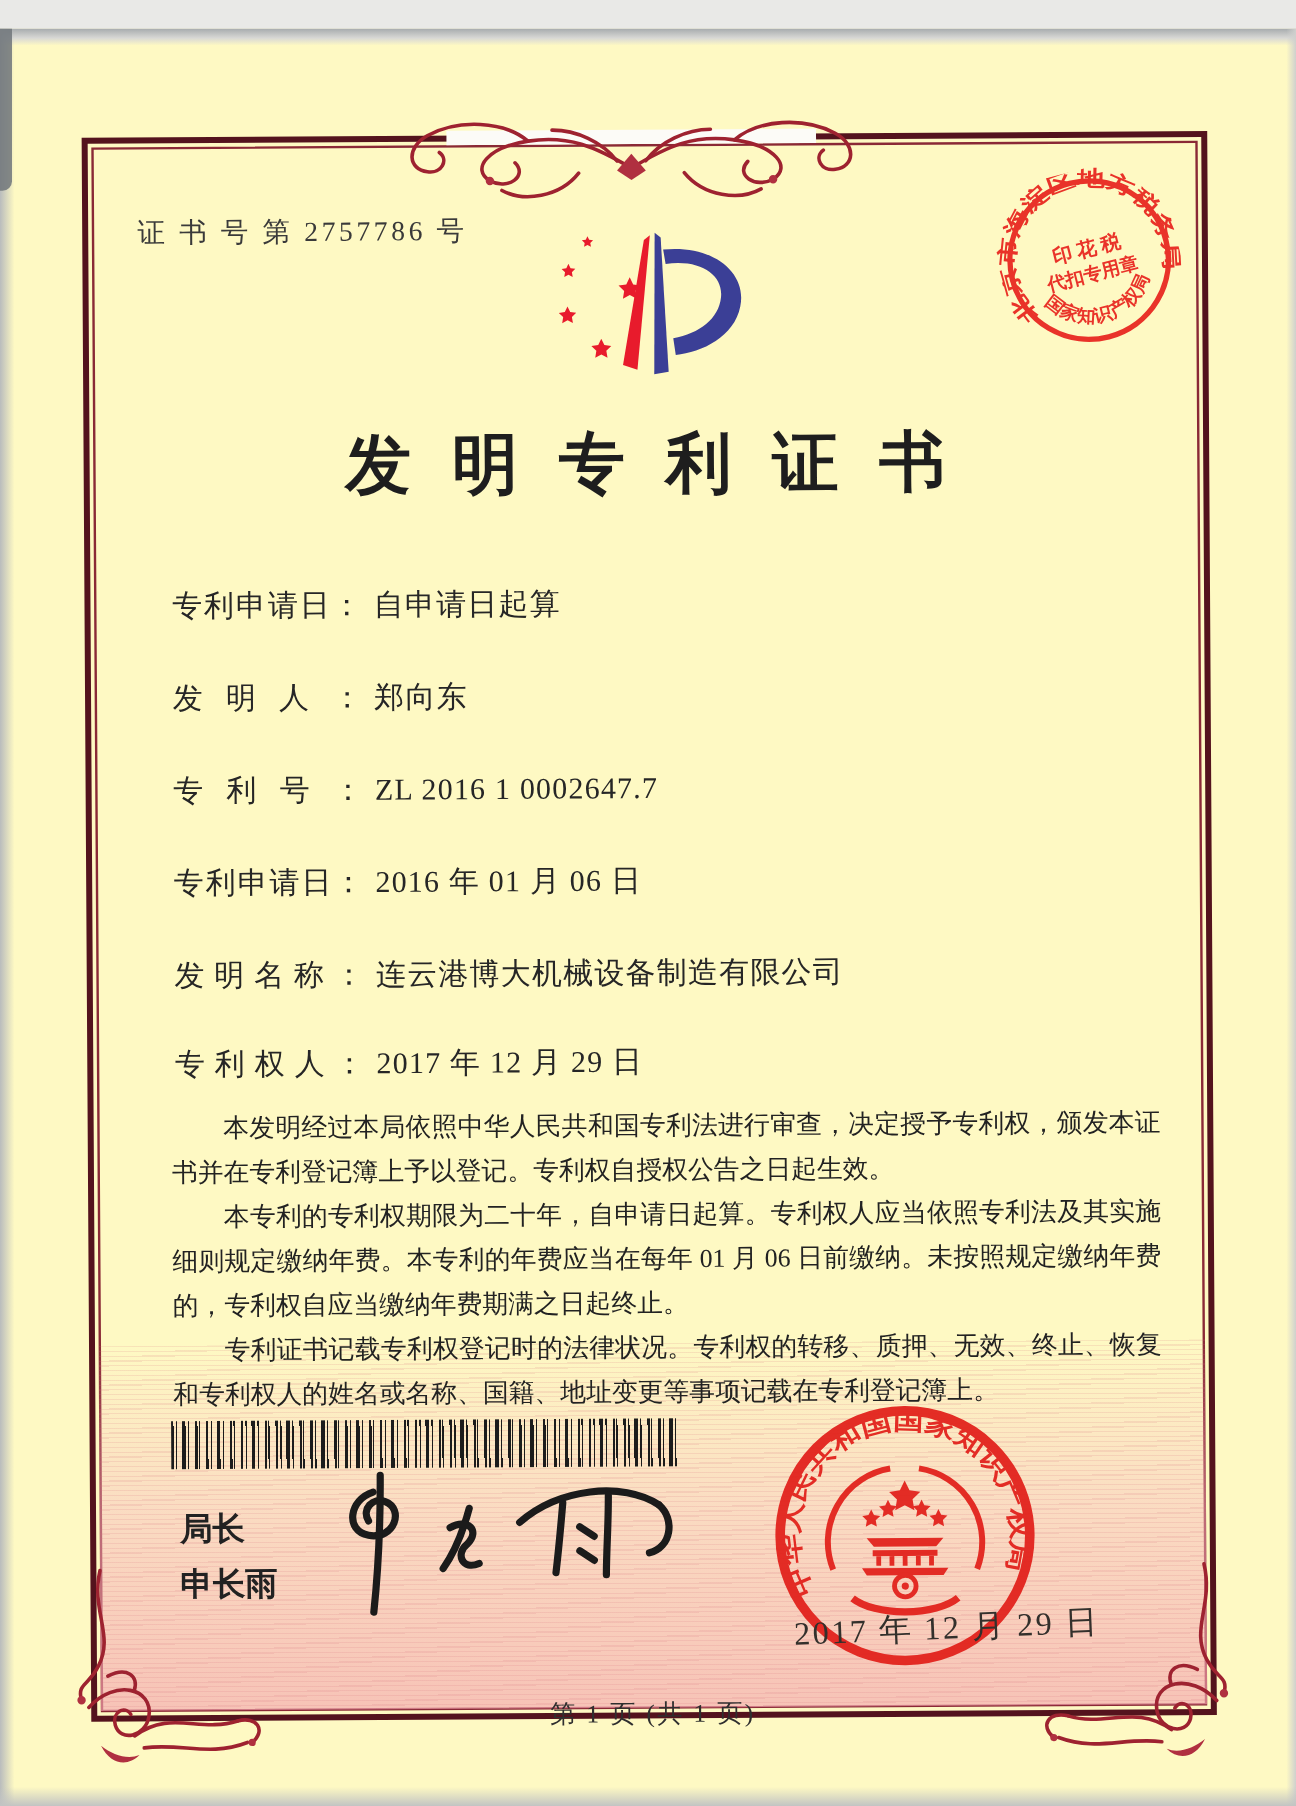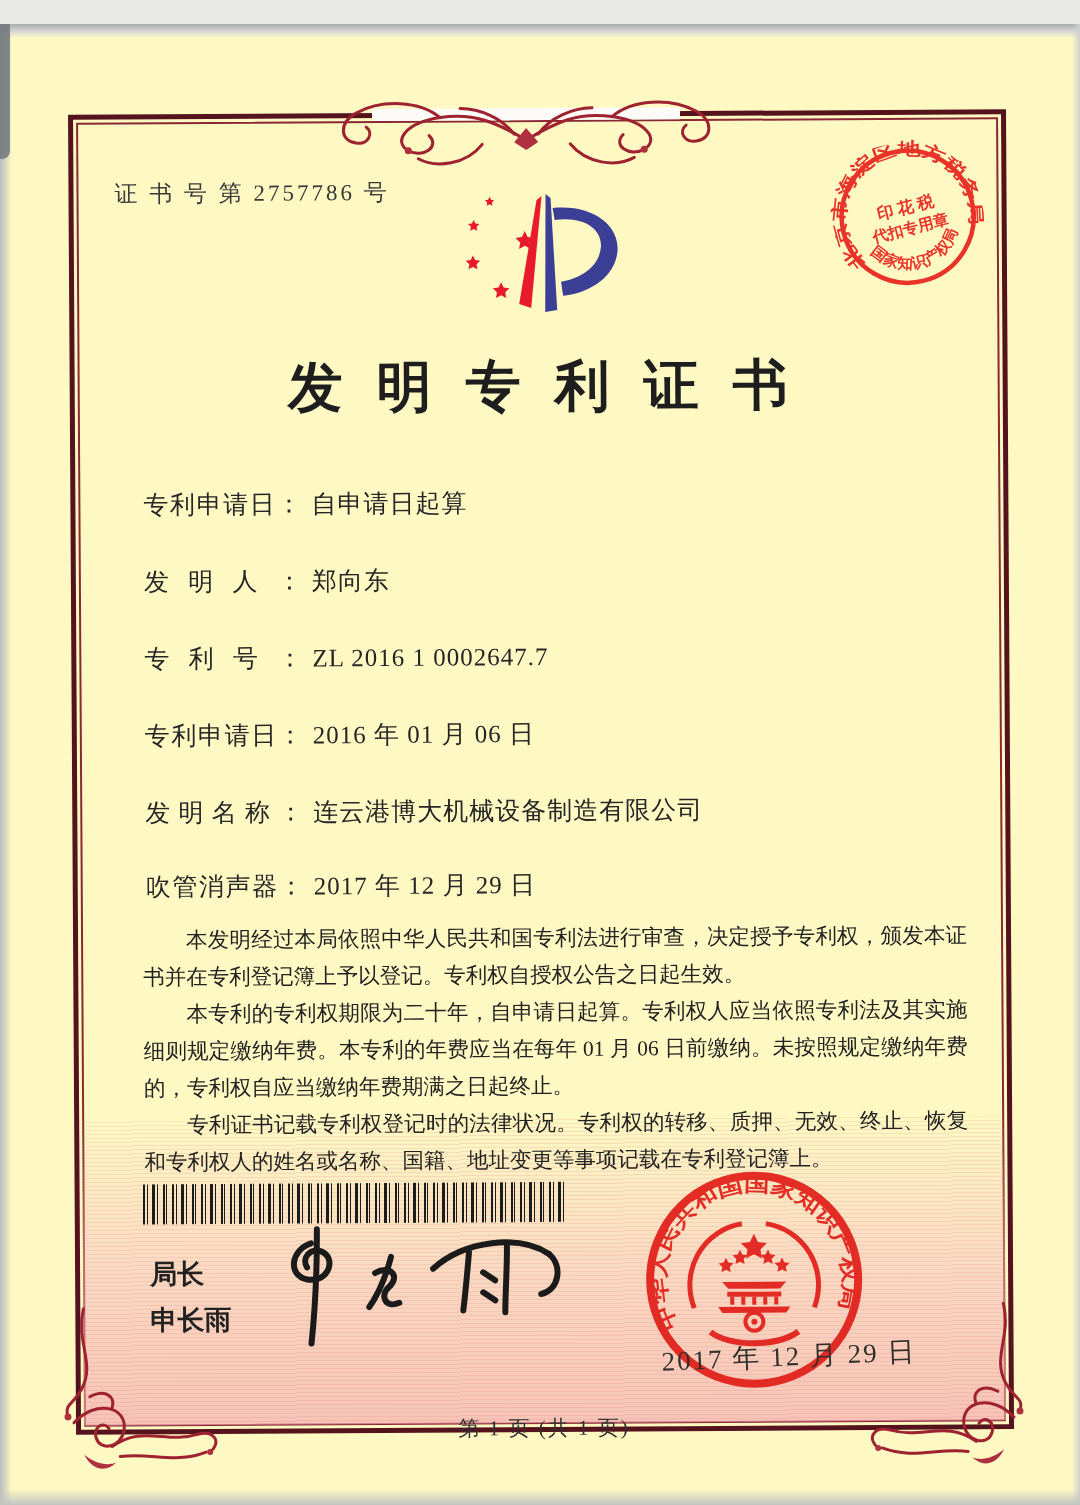--- a/index.html
+++ b/index.html
@@ -186,21 +186,21 @@
       <div class="field-row" style="top:616px">
         <span class="field-label">专利号：</span><span class="field-value">ZL 2016 1 0002647.7</span>
       </div>
       <div class="field-row" style="top:693px">
         <span class="field-label">专利申请日：</span><span class="field-value">2016 年 01 月 06 日</span>
       </div>
       <div class="field-row" style="top:770px">
         <span class="field-label">发明名称：</span><span class="field-value">连云港博大机械设备制造有限公司</span>
       </div>
       <div class="field-row" style="top:844px">
-        <span class="field-label">吹管消声器：</span><span class="field-value">2017 年 12 月 29 日</span>
+        <span class="field-label">专利权人：</span><span class="field-value">2017 年 12 月 29 日</span>
       </div>
 
       <div class="body-text">
         <p>本发明经过本局依照中华人民共和国专利法进行审查，决定授予专利权，颁发本证书并在专利登记簿上予以登记。专利权自授权公告之日起生效。</p>
         <p>本专利的专利权期限为二十年，自申请日起算。专利权人应当依照专利法及其实施细则规定缴纳年费。本专利的年费应当在每年 01 月 06 日前缴纳。未按照规定缴纳年费的，专利权自应当缴纳年费期满之日起终止。</p>
         <p>专利证书记载专利权登记时的法律状况。专利权的转移、质押、无效、终止、恢复和专利权人的姓名或名称、国籍、地址变更等事项记载在专利登记簿上。</p>
       </div>
 
       <div class="barcode"></div>
 

